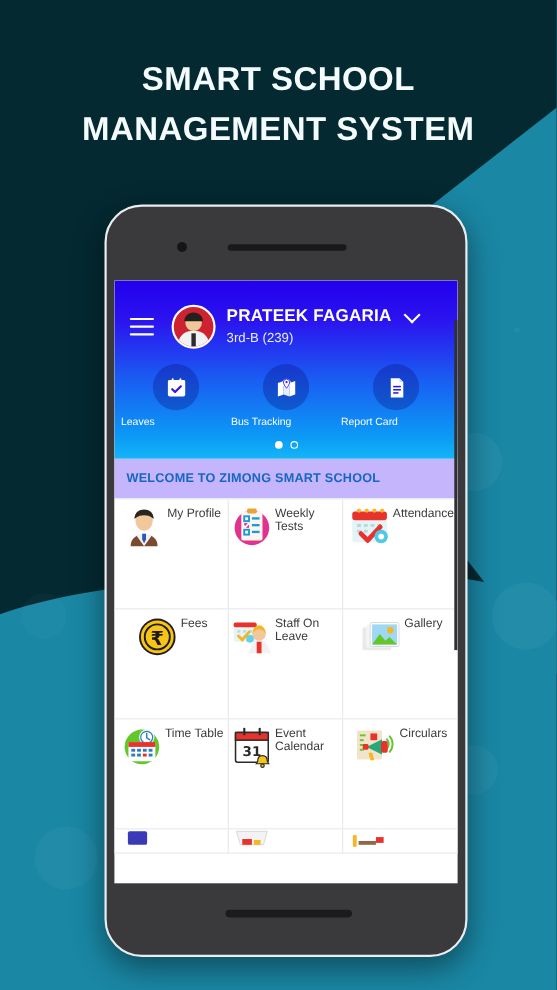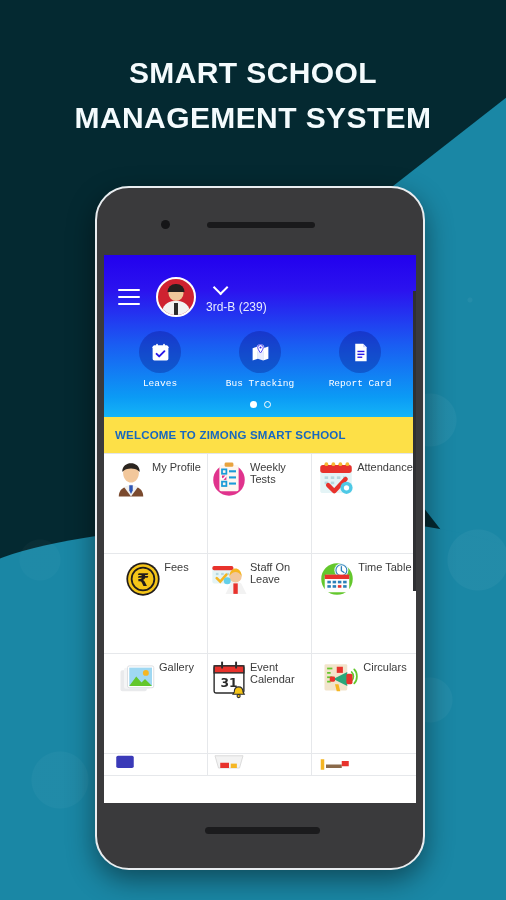--- a/index.html
+++ b/index.html
@@ -73,34 +73,34 @@
   .avatar .face{position:absolute;left:50%;top:7px;transform:translateX(-50%);width:15px;height:15px;border-radius:50%;background:#f0c79a;}
   .avatar .hair{position:absolute;left:50%;top:5px;transform:translateX(-50%);width:17px;height:8px;border-radius:9px 9px 0 0;background:#24201e;}
   .avatar .body{position:absolute;left:50%;bottom:0;transform:translateX(-50%);width:28px;height:14px;border-radius:12px 12px 0 0;background:#f2f2f2;}
   .avatar .tie{position:absolute;left:50%;bottom:0;transform:translateX(-50%);width:4px;height:12px;background:#2b2b2b;}
   .hdr-text{margin-left:10px;line-height:1.15;}
   .hdr-name{color:#fff;font-size:15.5px;font-weight:700;letter-spacing:.2px;display:inline-block;vertical-align:middle;}
   .chev{display:inline-block;vertical-align:middle;margin-left:7px;width:9px;height:9px;border-right:2px solid #fff;border-bottom:2px solid #fff;transform:rotate(45deg) translateY(-3px);}
   .hdr-class{color:#e8ecff;font-size:12px;margin-top:3px;}
 
   .quick-row{display:flex;padding:14px 6px 0 6px;}
-  .quick{flex:1 1 0;text-align:center;min-width:0;font-family:Liberation Mono, monospace;}
+  .quick{flex:1 1 0;min-width:0;}
   .quick .bubble{
     width:42px;height:42px;border-radius:50%;margin:0 auto;
     background:rgba(10,10,120,.30);display:flex;align-items:center;justify-content:center;
   }
   .quick .qlabel{color:#fff;font-size:9.5px;margin-top:5px;white-space:nowrap;}
   .dots{display:flex;justify-content:center;gap:7px;margin-top:12px;}
   .dot{width:7px;height:7px;border-radius:50%;background:#fff;}
   .dot.hollow{background:transparent;border:1.5px solid #fff;box-sizing:border-box;}
 
   
   .welcome{
     height:36px;display:flex;align-items:center;padding-left:11px;
-    background:#fde047;color:#1767c0;font-size:11.5px;font-weight:700;letter-spacing:.2px;
+    background:#c4b5fd;color:#1767c0;font-size:11.5px;font-weight:700;letter-spacing:.2px;
   }
 
   
   .grid{display:flex;flex-wrap:wrap;background:#fff;border-top:1px solid #e3e5e8;}
   .cell{
     width:33.3333%;box-sizing:border-box;height:100px;
     border-right:1px solid #e6e8eb;border-bottom:1px solid #e6e8eb;
     display:flex;flex-direction:row;align-items:flex-start;justify-content:center;
   }
   .cell:nth-child(3n){border-right:none;}
@@ -140,20 +140,21 @@
               <i></i>
           </div>
           <div class="avatar">
             <div class="body"></div>
               <div class="tie"></div>
             <div class="face"></div>
               <div class="hair"></div>
           </div>
           <div class="hdr-text">
             <div>
+              <span class="hdr-name">PRATEEK FAGARIA</span>
               <span class="chev"></span>
             </div>
             <div class="hdr-class">3rd-B (239)</div>
           </div>
         </div>
 
         <div class="quick-row">
           <div class="quick">
             <div class="bubble">
               <svg width="21" height="21" viewBox="0 0 24 24">
@@ -287,20 +288,34 @@
                 </g>
                 <path d="M10 23l4 4 7-8" stroke="#f5b623" stroke-width="3" fill="none" stroke-linecap="round"></path>
                 <path d="M20 41l6-12 6-3 6 3 6 12z" fill="#f2f2f2"></path>
                 <rect x="29" y="29" width="5" height="12" fill="#e8322c"></rect>
                 <circle cx="31.5" cy="21" r="7" fill="#f2c79b"></circle>
                 <path d="M24.5 21c0-6 4-9 7-9s7 3 7 9c0 0-2-5-7-5s-7 5-7 5z" fill="#f5b623"></path>
                 <circle cx="22" cy="26" r="4" fill="#4ec9e6" opacity=".85"></circle>
               </svg>
           </div>
           <div class="clabel">Staff On Leave</div>
+        </div>
+
+        <div class="cell">
+          <div class="ico">
+            <svg width="42" height="42" viewBox="0 0 48 48">
+                <rect x="4" y="14" width="30" height="24" rx="2" fill="#e9eaec"></rect>
+                <rect x="8" y="11" width="30" height="24" rx="2" fill="#f4f5f6"></rect>
+                <rect x="12" y="9" width="30" height="25" rx="2" fill="#fff" stroke="#d8dade"></rect>
+                <rect x="14" y="11" width="26" height="21" fill="#9fd8f2"></rect>
+                <circle cx="33" cy="17" r="3.4" fill="#f5b623"></circle>
+                <path d="M14 32l8-11 6 7 4-4 8 8z" fill="#63c72c"></path>
+              </svg>
+          </div>
+          <div class="clabel">Gallery</div>
         </div>
 
         <div class="cell">
           <div class="ico">
             <svg width="42" height="42" viewBox="0 0 48 48">
                 <circle cx="24" cy="24" r="18" fill="#63c72c"></circle>
                 <circle cx="29" cy="14" r="8" fill="#e9f7fb"></circle>
                 <circle cx="29" cy="14" r="6.2" fill="#fff" stroke="#2b7fb8" stroke-width="1.2"></circle>
                 <path d="M29 10v4.5l3 2" stroke="#2b7fb8" stroke-width="1.5" fill="none" stroke-linecap="round"></path>
                 <rect x="10" y="19" width="28" height="20" rx="1.5" fill="#fdfdfd"></rect>
@@ -316,34 +331,20 @@
                 </g>
                 <rect x="25" y="31" width="4" height="3" fill="#e8322c"></rect>
               </svg>
           </div>
           <div class="clabel">Time Table</div>
         </div>
 
         <div class="cell">
           <div class="ico">
             <svg width="42" height="42" viewBox="0 0 48 48">
-                <rect x="4" y="14" width="30" height="24" rx="2" fill="#e9eaec"></rect>
-                <rect x="8" y="11" width="30" height="24" rx="2" fill="#f4f5f6"></rect>
-                <rect x="12" y="9" width="30" height="25" rx="2" fill="#fff" stroke="#d8dade"></rect>
-                <rect x="14" y="11" width="26" height="21" fill="#9fd8f2"></rect>
-                <circle cx="33" cy="17" r="3.4" fill="#f5b623"></circle>
-                <path d="M14 32l8-11 6 7 4-4 8 8z" fill="#63c72c"></path>
-              </svg>
-          </div>
-          <div class="clabel">Gallery</div>
-        </div>
-
-        <div class="cell">
-          <div class="ico">
-            <svg width="42" height="42" viewBox="0 0 48 48">
                 <rect x="7" y="9" width="34" height="31" rx="2" fill="#fff" stroke="#2b2b2b" stroke-width="1.6"></rect>
                 <rect x="7" y="9" width="34" height="8" fill="#e8322c" stroke="#2b2b2b" stroke-width="1.6"></rect>
                 <rect x="15" y="4" width="2.2" height="8" rx="1" fill="#2b2b2b"></rect>
                 <rect x="31" y="4" width="2.2" height="8" rx="1" fill="#2b2b2b"></rect>
                 <text x="24" y="33" font-family="DejaVu Sans, sans-serif" font-size="14" font-weight="bold" fill="#2b2b2b" text-anchor="middle">31</text>
                 <path d="M30 39c0-4 2-6 5-6s5 2 5 6l1.5 2.5h-13L30 39z" fill="#f5c518" stroke="#2b2b2b" stroke-width="1.2"></path>
                 <circle cx="35" cy="43.5" r="1.8" fill="#f5c518" stroke="#2b2b2b" stroke-width="1.2"></circle>
               </svg>
           </div>
           <div class="clabel">Event Calendar</div>

